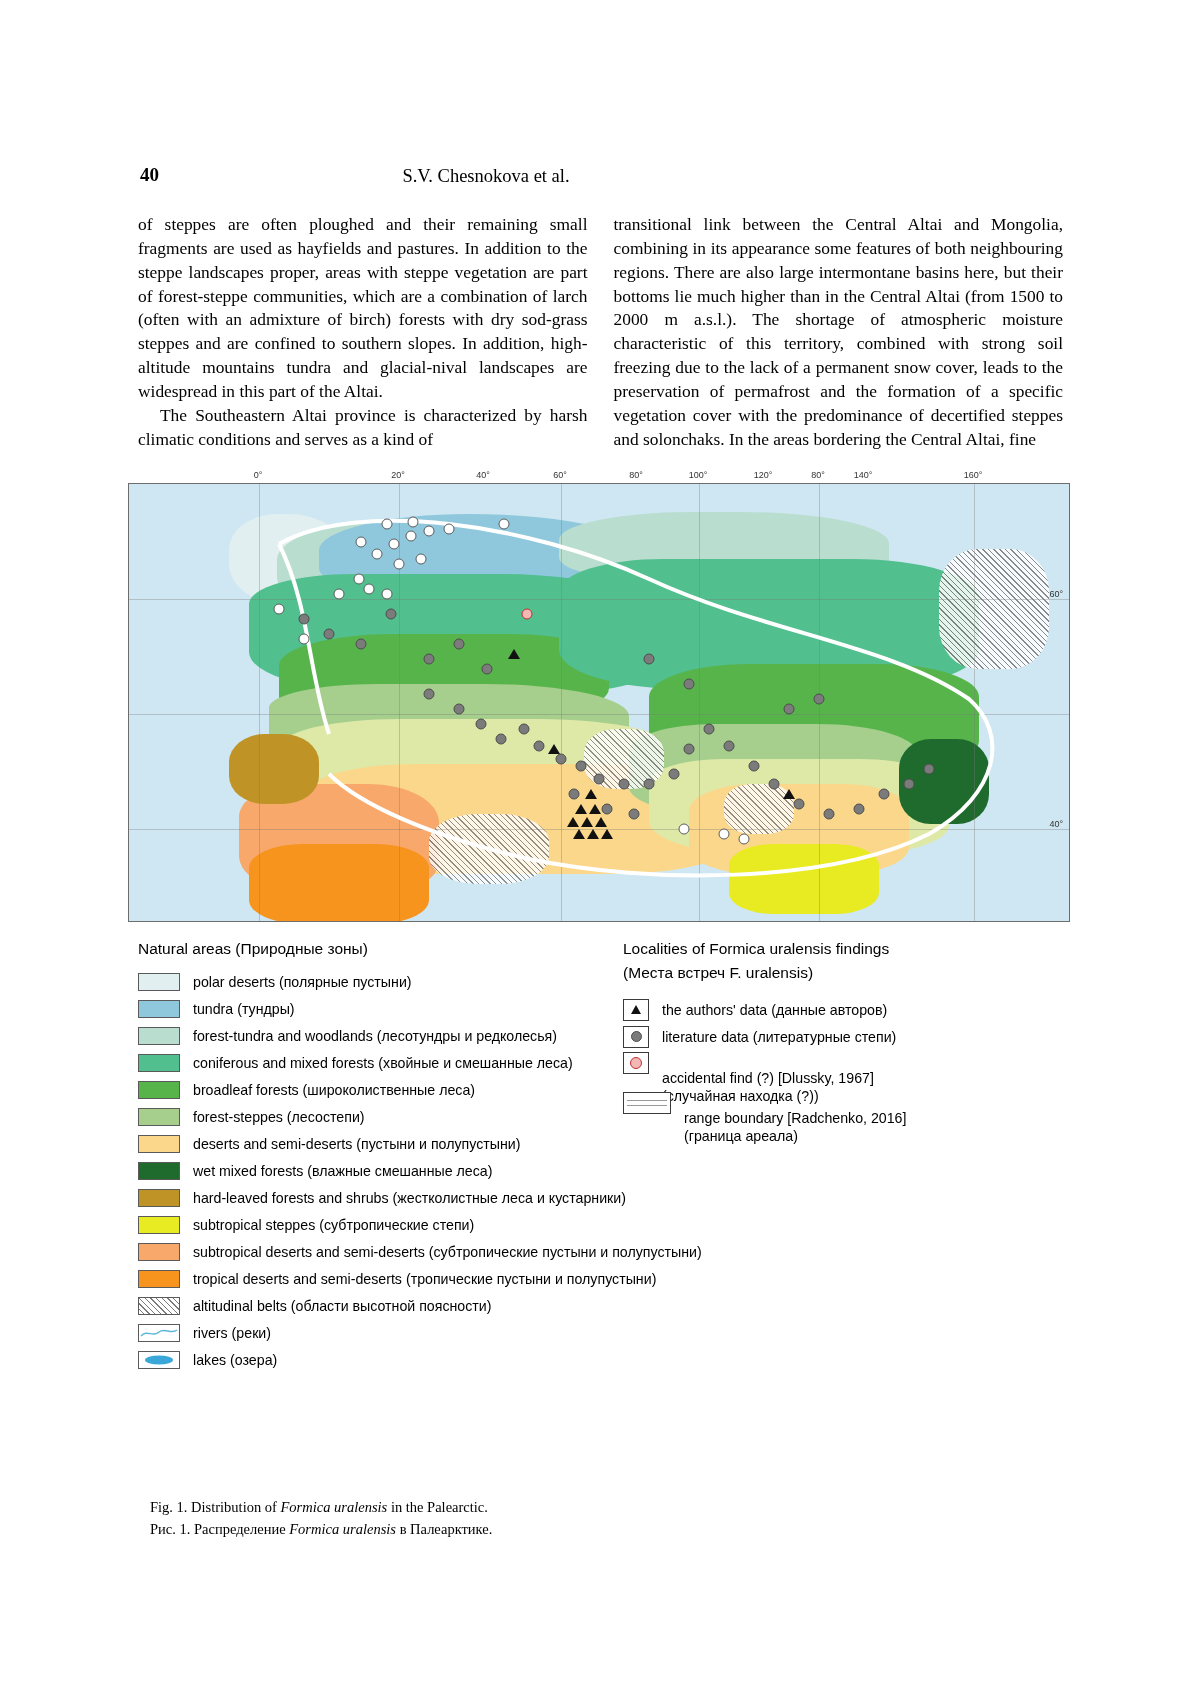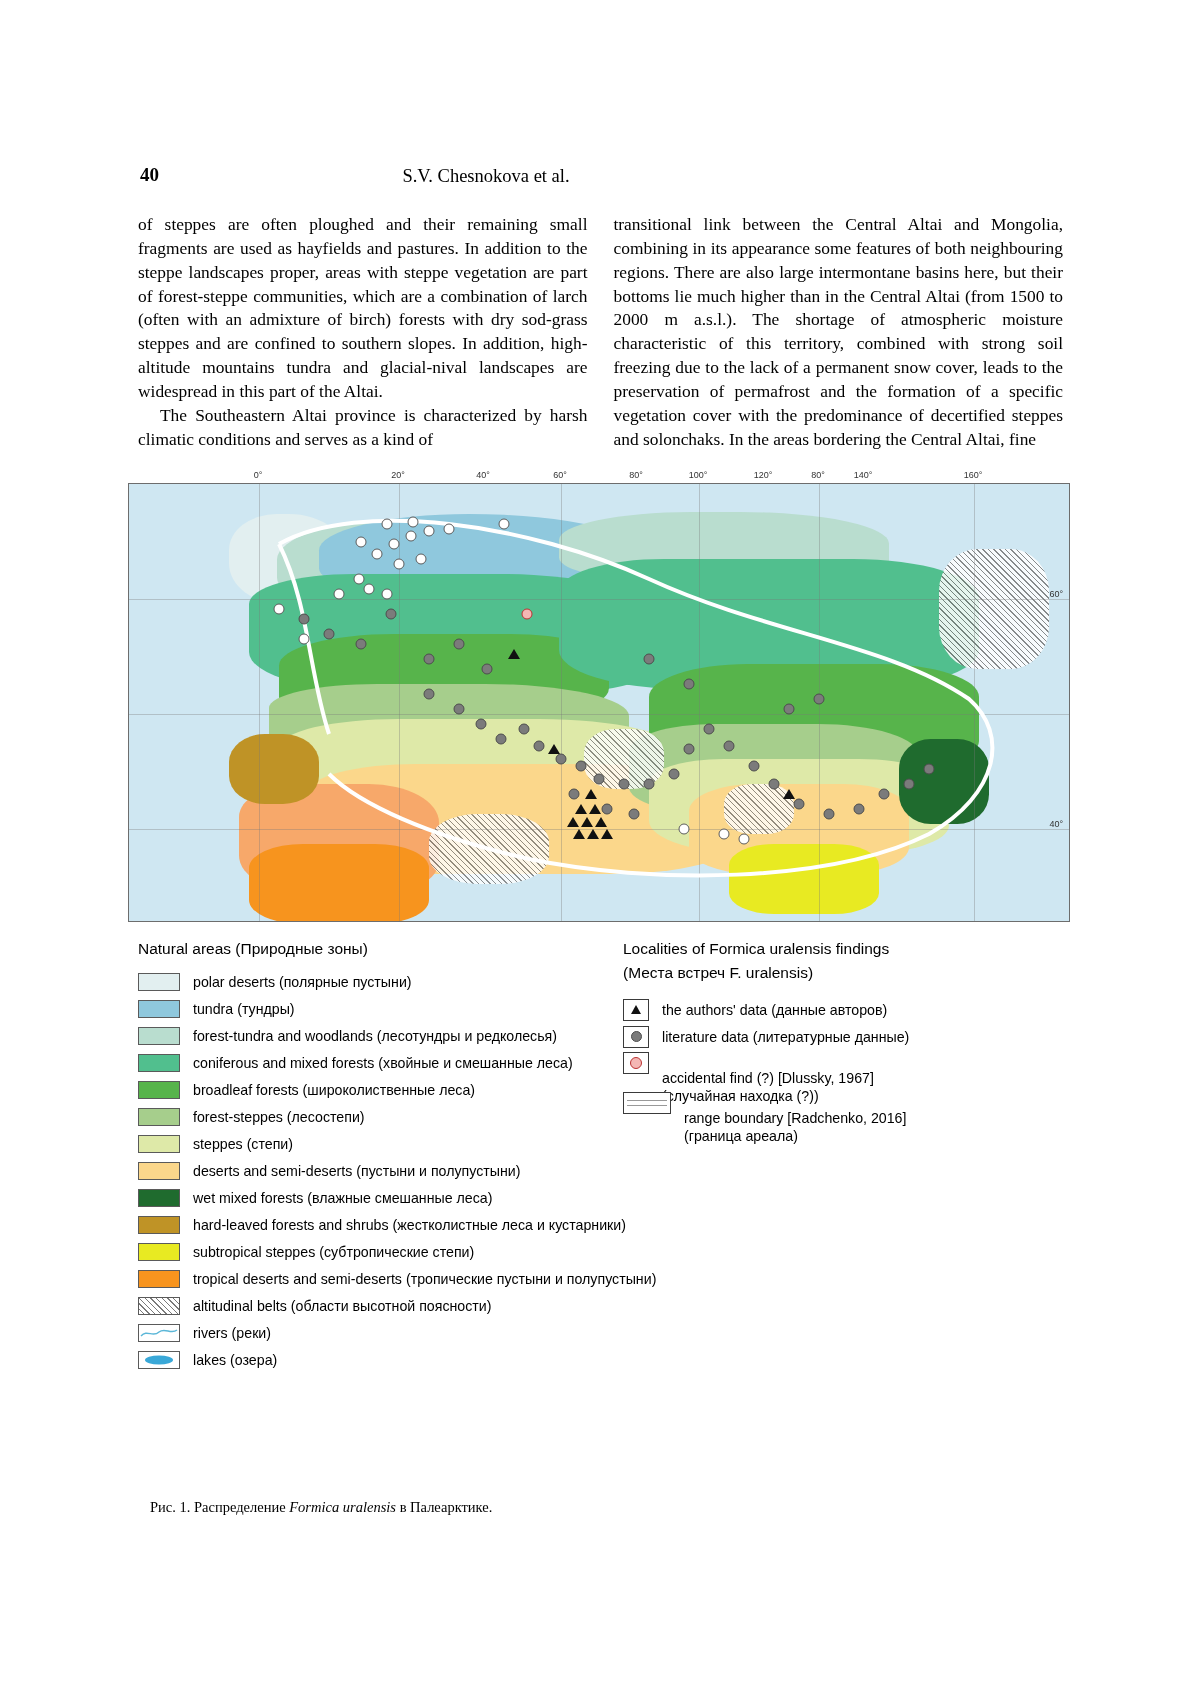--- a/index.html
+++ b/index.html
@@ -386,38 +386,38 @@
       </div>
       <div class="legend-row">
         <div class="swatch" style="background:#57b44b"></div>
         <div>broadleaf forests (широколиственные леса)</div>
       </div>
       <div class="legend-row">
         <div class="swatch" style="background:#a6ce8c"></div>
         <div>forest-steppes (лесостепи)</div>
       </div>
       <div class="legend-row">
-        <div class="swatch" style="background:#dee9a8"></div>
-        <div>steppes (степи)</div>
-      </div>
-      <div class="legend-row">
         <div class="swatch" style="background:#fbd78b"></div>
         <div>deserts and semi-deserts (пустыни и полупустыни)</div>
       </div>
       <div class="legend-row">
         <div class="swatch" style="background:#1f6b2e"></div>
         <div>wet mixed forests (влажные смешанные леса)</div>
       </div>
       <div class="legend-row">
         <div class="swatch" style="background:#bf9326"></div>
         <div>hard-leaved forests and shrubs (жестколистные леса и кустарники)</div>
       </div>
       <div class="legend-row">
         <div class="swatch" style="background:#e8ea22"></div>
         <div>subtropical steppes (субтропические степи)</div>
+      </div>
+      <div class="legend-row">
+        <div class="swatch" style="background:#f7a86a"></div>
+        <div>subtropical deserts and semi-deserts (субтропические пустыни и полупустыни)</div>
       </div>
       <div class="legend-row">
         <div class="swatch" style="background:#f7941e"></div>
         <div>tropical deserts and semi-deserts (тропические пустыни и полупустыни)</div>
       </div>
       <div class="legend-row">
         <div class="swatch hatch"></div>
         <div>altitudinal belts (области высотной поясности)</div>
       </div>
       <div class="legend-row">
@@ -449,21 +449,21 @@
       <div class="legend-row">
         <div class="sym-box">
             <div class="sym-tri"></div>
           </div>
         <div>the authors' data (данные авторов)</div>
       </div>
       <div class="legend-row">
         <div class="sym-box">
             <div class="sym-circle-grey"></div>
           </div>
-        <div>literature data (литературные данные)</div>
+        <div>literature data (литературные степи)</div>
       </div>
       <div class="legend-row two-line">
         <div class="sym-box">
             <div class="sym-circle-acc"></div>
           </div>
         <div class="legend-text-2">
           <div>accidental  find (?) [Dlussky, 1967]</div>
           <div>(случайная находка (?))</div>
         </div>
       </div>
@@ -473,16 +473,17 @@
           </div>
         <div class="legend-text-2">
           <div>range boundary [Radchenko, 2016]</div>
           <div>(граница ареала)</div>
         </div>
       </div>
     </div>
   </div>
 
   <div class="caption">
+    <div><span>Fig. 1. Distribution of </span><i>Formica uralensis</i><span> in the Palearctic.</span></div>
     <div><span>Рис. 1. Распределение </span><i>Formica uralensis</i><span> в Палеарктике.</span></div>
   </div>
 
 </div>
 
 </body></html>

